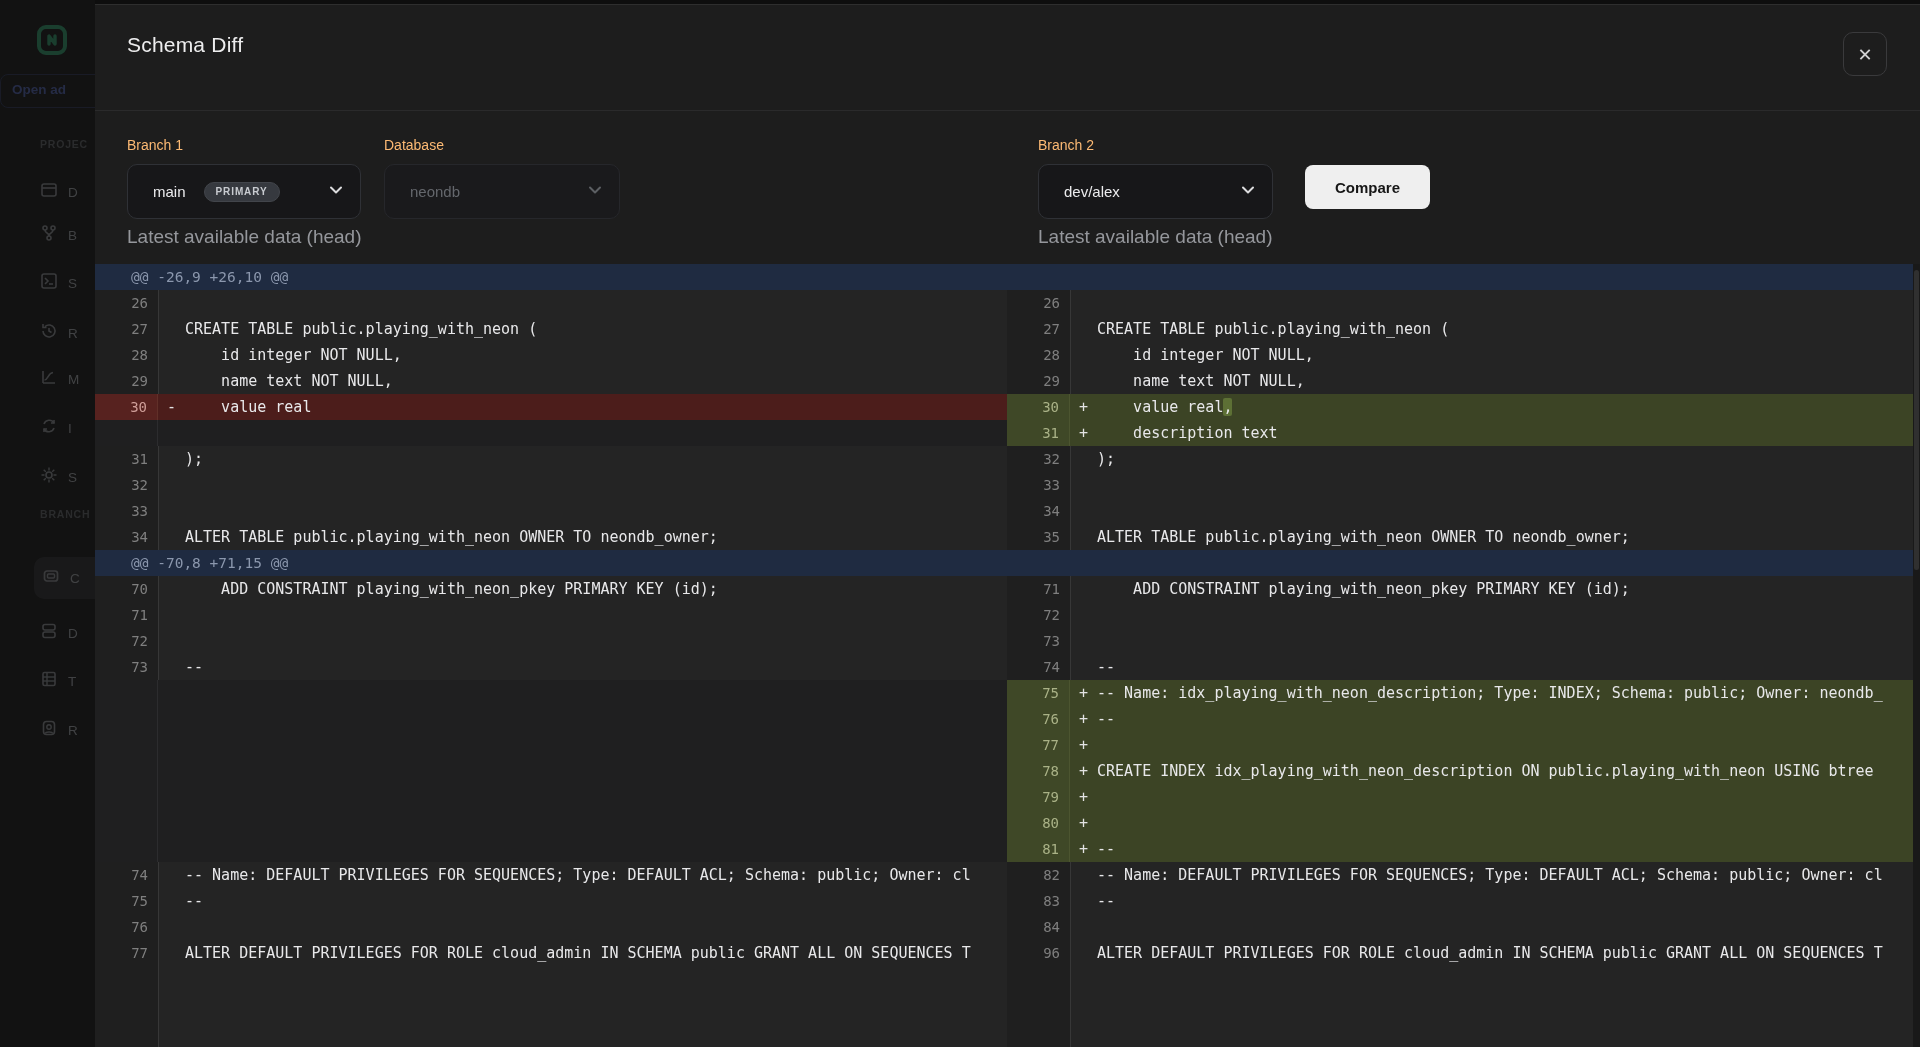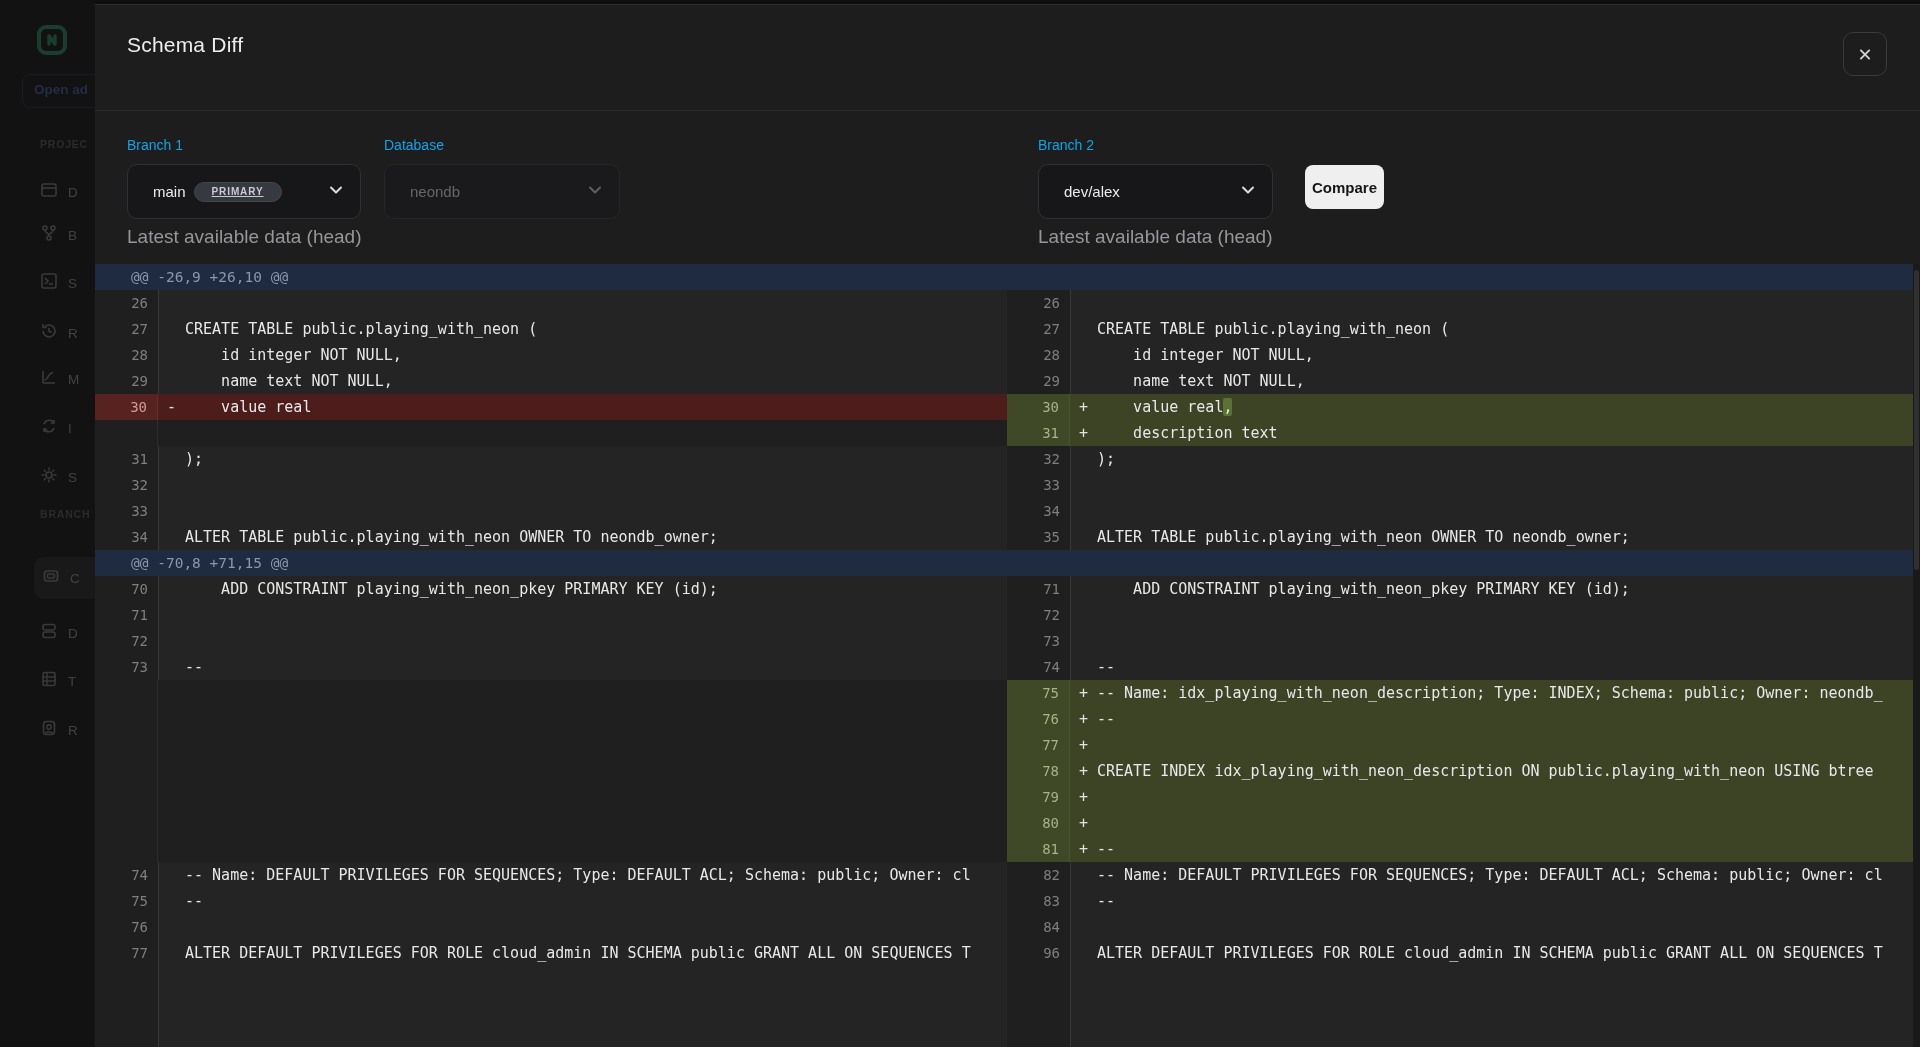--- a/index.html
+++ b/index.html
@@ -4,47 +4,47 @@
 <style>
   html,body{margin:0;padding:0;background:#0e0e0e;width:1920px;height:1047px;overflow:hidden;
     font-family:"Liberation Sans","DejaVu Sans",sans-serif;-webkit-font-smoothing:antialiased;}
   *{box-sizing:border-box;}
 
   
   .sidebar{position:absolute;left:0;top:0;width:95px;height:1047px;background:#171717;overflow:hidden;}
   .sidebar .dim{position:absolute;inset:0;opacity:.55;}
   .sidebar::after{content:"";position:absolute;inset:0;background:rgba(8,8,8,.35);pointer-events:none;}
   .logo{position:absolute;left:37px;top:25px;width:30px;height:30px;}
-  .open-admin{position:absolute;left:22px;top:74px;width:140px;height:34px;border:1px solid #2b3352;border-radius:8px;}
+  .open-admin{position:absolute;left:0;top:74px;width:140px;height:34px;border:1px solid #2b3352;border-radius:8px;}
   .open-admin span{position:absolute;left:11px;top:7px;font-size:13.5px;font-weight:600;color:#4d5ea8;white-space:nowrap;}
   .side-label{position:absolute;left:40px;font-size:10.5px;font-weight:700;letter-spacing:.8px;color:#5c5f63;white-space:nowrap;}
   .side-item{position:absolute;left:40px;width:120px;height:42px;display:flex;align-items:center;gap:10px;color:#85888d;}
   .side-item.active{background:#2d2d2f;border-radius:10px;padding-left:8px;left:34px;}
   .side-item .ilabel{font-size:13.5px;color:#9a9da2;white-space:nowrap;}
   .side-item svg{flex:0 0 auto;}
 
   
   .modal{position:absolute;left:95px;top:4px;right:0;bottom:0;background:#1d1d1d;border-top:1px solid #2e2e2e;}
   .modal-header{position:absolute;left:0;right:0;top:0;height:106px;border-bottom:1px solid #2a2a2b;}
   .modal-title{position:absolute;left:32px;top:28px;font-size:21px;font-weight:400;color:#ededee;letter-spacing:.2px;}
   .close-btn{position:absolute;right:33px;top:27px;width:44px;height:44px;border:1px solid #3a3a3c;border-radius:10px;
     background:transparent;color:#d2d2d4;font-size:18px;line-height:42px;text-align:center;cursor:pointer;}
 
   
-  .ctl-label{position:absolute;font-size:14px;color:#0ea5e9;}
+  .ctl-label{position:absolute;font-size:14px;color:#fdba74;}
   .select{position:absolute;top:159px;height:55px;background:#171719;border:1px solid #2f3136;border-radius:10px;
     display:flex;align-items:center;padding:0 16px 0 25px;cursor:pointer;}
   .select .val{font-size:15px;color:#ececee;}
   .select.disabled{background:#1a1a1c;border-color:#26272b;cursor:default;}
   .select.disabled .val{color:#64676c;}
-  .badge{margin-left:8px;background:#36393f;border:1px solid #42454b;color:#c8cbd0;font-size:10px;font-weight:700;
-    letter-spacing:.9px;border-radius:999px;padding:4px 17px;line-height:1;text-decoration:underline;}
+  .badge{margin-left:18px;background:#36393f;border:1px solid #42454b;color:#c8cbd0;font-size:10px;font-weight:700;
+    letter-spacing:.9px;border-radius:999px;padding:4px 11px;line-height:1;}
   .chev{margin-left:auto;}
   .helper{position:absolute;top:221px;font-size:19px;color:#95979c;}
-  .compare-btn{position:absolute;left:1210px;top:160px;height:44px;padding:0 7px;background:#efefef;color:#161616;
+  .compare-btn{position:absolute;left:1210px;top:160px;height:44px;padding:0 30px;background:#efefef;color:#161616;
     border:none;border-radius:8px;font-size:15px;font-weight:600;font-family:inherit;cursor:pointer;}
 
   
   .diff{position:absolute;left:0;right:0;top:259px;bottom:0;font-family:"DejaVu Sans Mono",monospace;}
   .pane{position:absolute;top:0;bottom:0;overflow:hidden;background:#242424;}
   .pane-left{left:0;width:912px;}
   .pane-right{left:912px;right:7px;}
   .pane::before{content:"";position:absolute;left:0;top:0;bottom:0;width:63px;background:#1f1f1f;border-right:1px solid #373737;}
   .scroll-strip{position:absolute;right:0;top:0;bottom:0;width:7px;background:#191919;}
   .scroll-thumb{position:absolute;right:1px;top:6px;width:5px;height:300px;border-radius:3px;background:#303030;}

